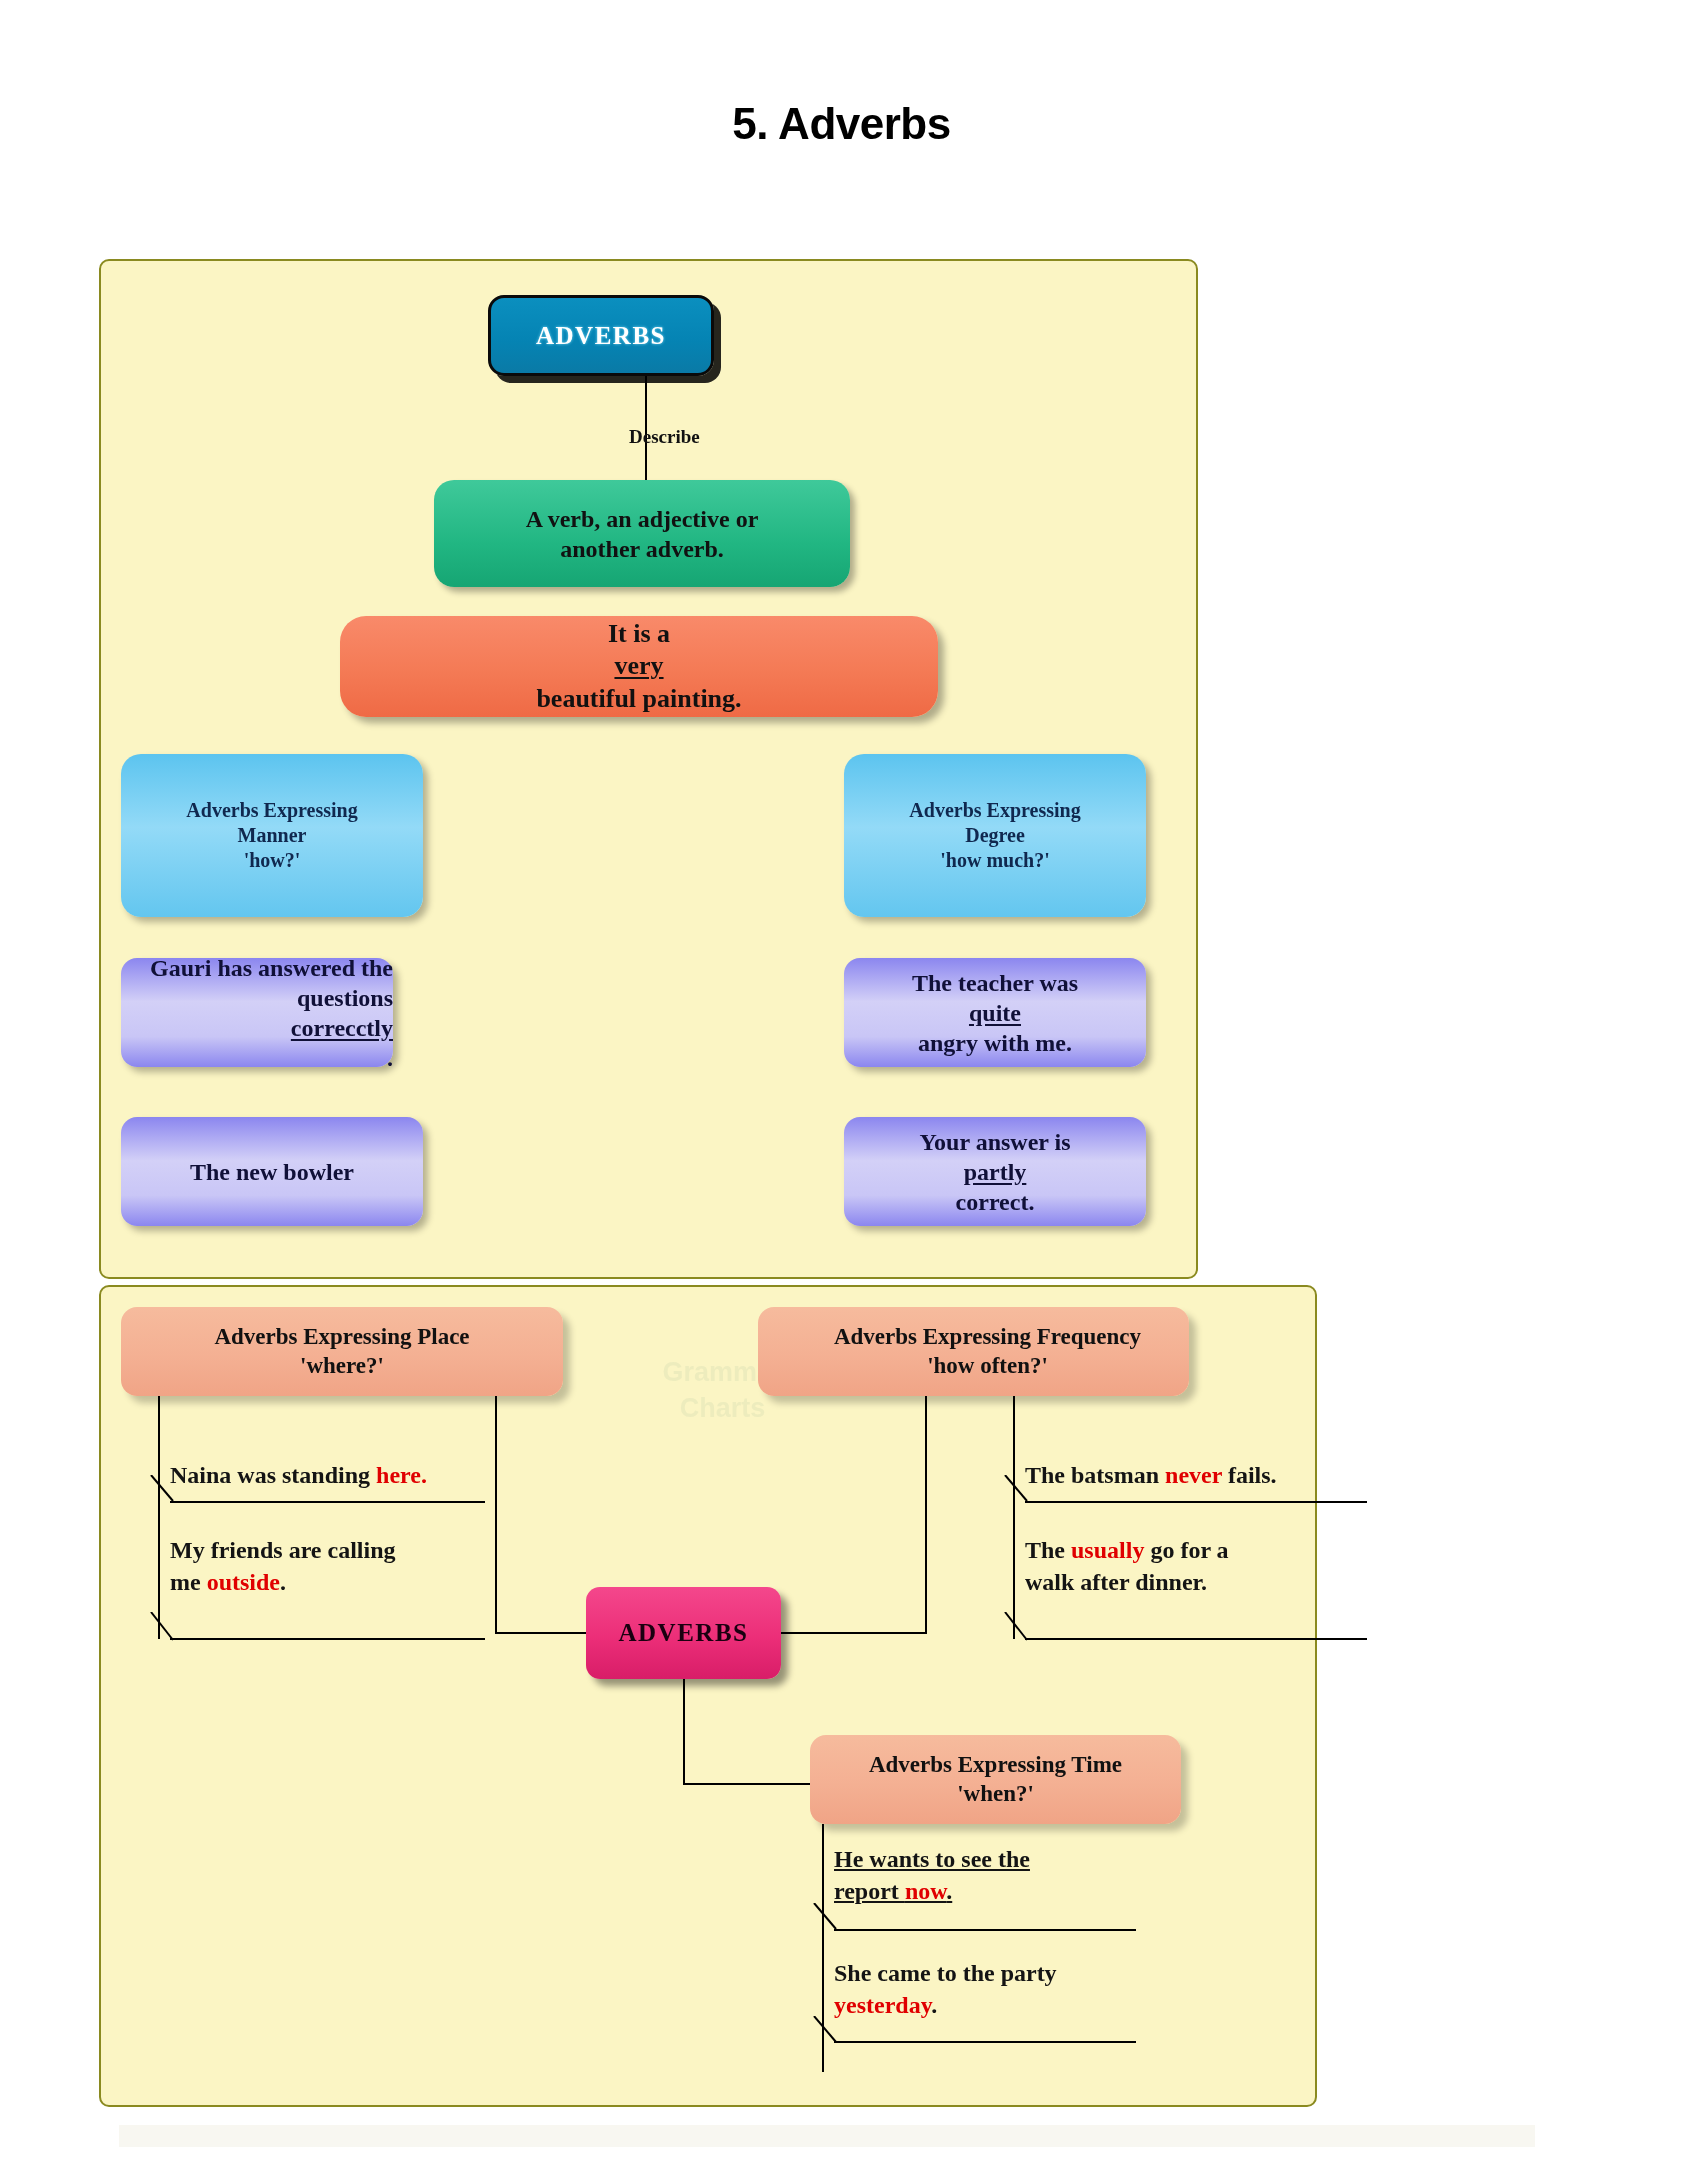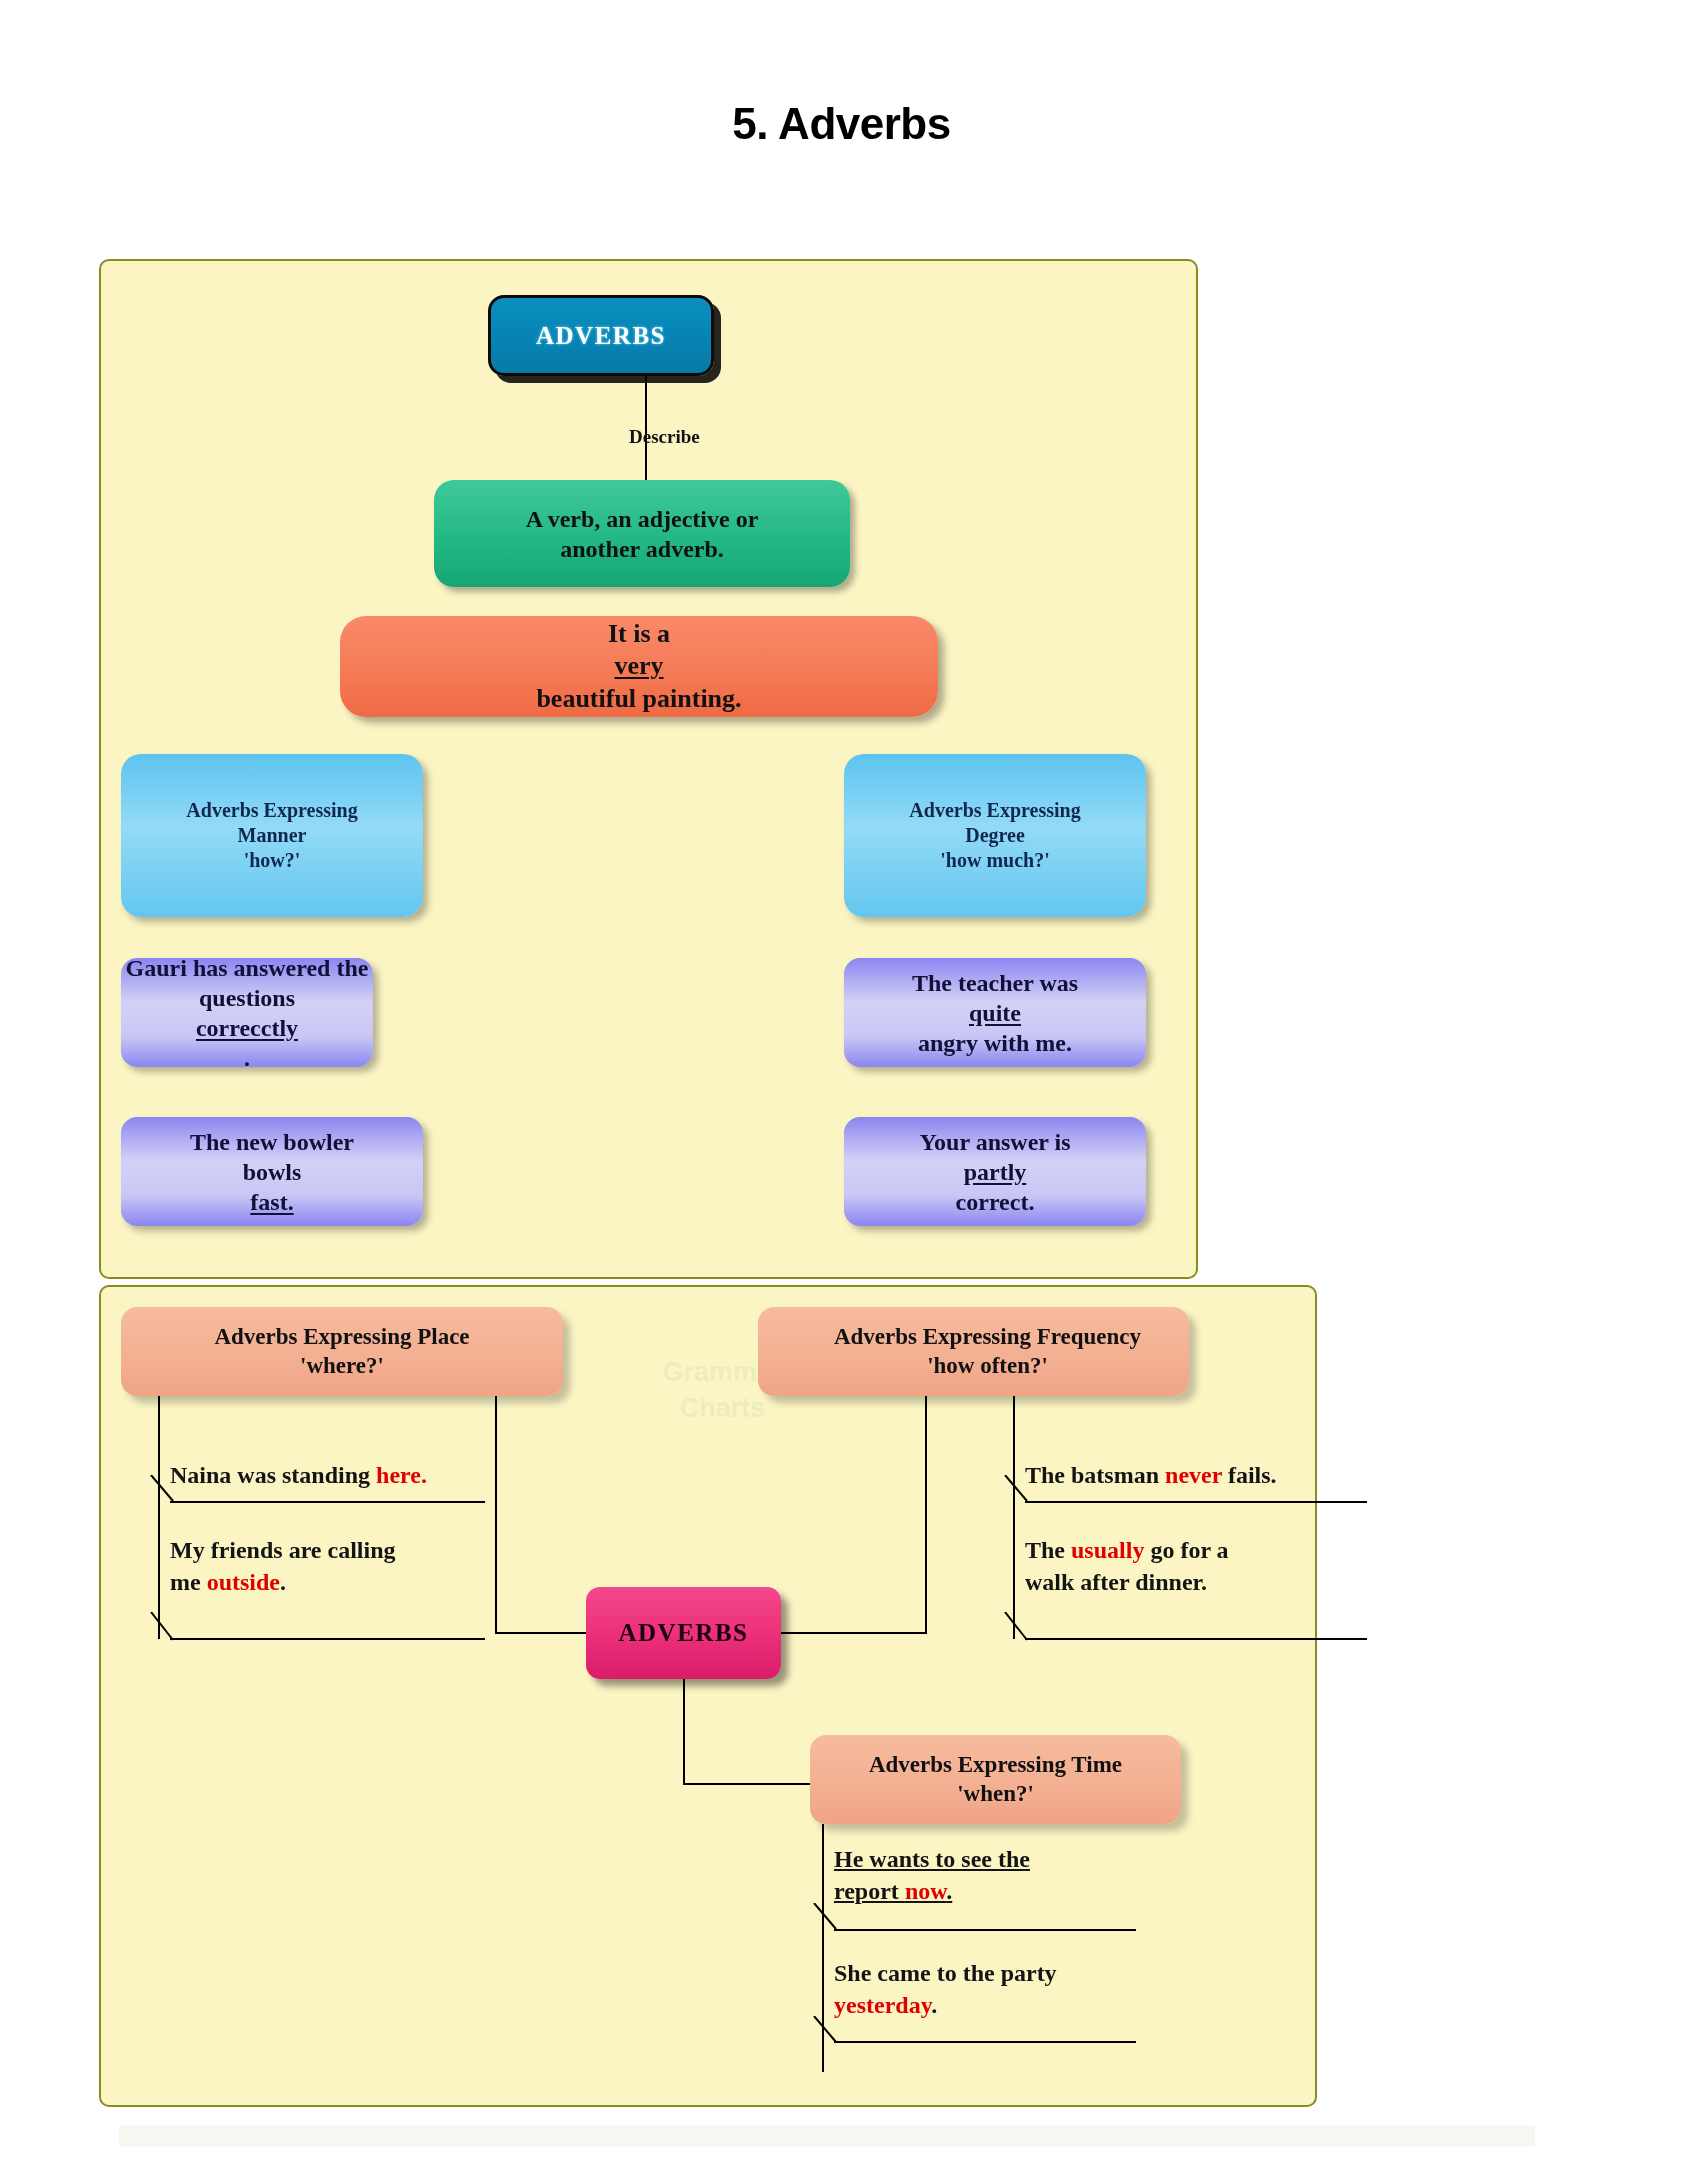--- a/index.html
+++ b/index.html
@@ -208,31 +208,30 @@
 </div>
 
 <div class="node node-blue" style="left:844px; top:754px; width:302px; height:163px;">
   <div class="lines">
     <span>Adverbs Expressing</span>
     <span>Degree</span>
     <span>'how much?'</span>
   </div>
 </div>
 
-<div class="node node-lav" style="left:121px; top:958px; width:252px; height:109px;">
+<div class="node node-lav" style="left:121px; top:958px; width:272px; height:109px;text-align:right;">
   <div class="lines">
     <span>Gauri has answered the</span>
     <span><span>questions </span><u class="mark">correcctly</u><span>.</span></span>
   </div>
 </div>
 
 <div class="node node-lav" style="left:121px; top:1117px; width:302px; height:109px;">
   <div class="lines">
     <span>The new bowler</span>
-    <span><span>bowls </span><u class="mark">fast.</u></span>
   </div>
 </div>
 
 <div class="node node-lav" style="left:844px; top:958px; width:302px; height:109px;">
   <div class="lines">
     <span><span>The teacher was </span><u class="mark">quite</u></span>
     <span>angry with me.</span>
   </div>
 </div>
 

